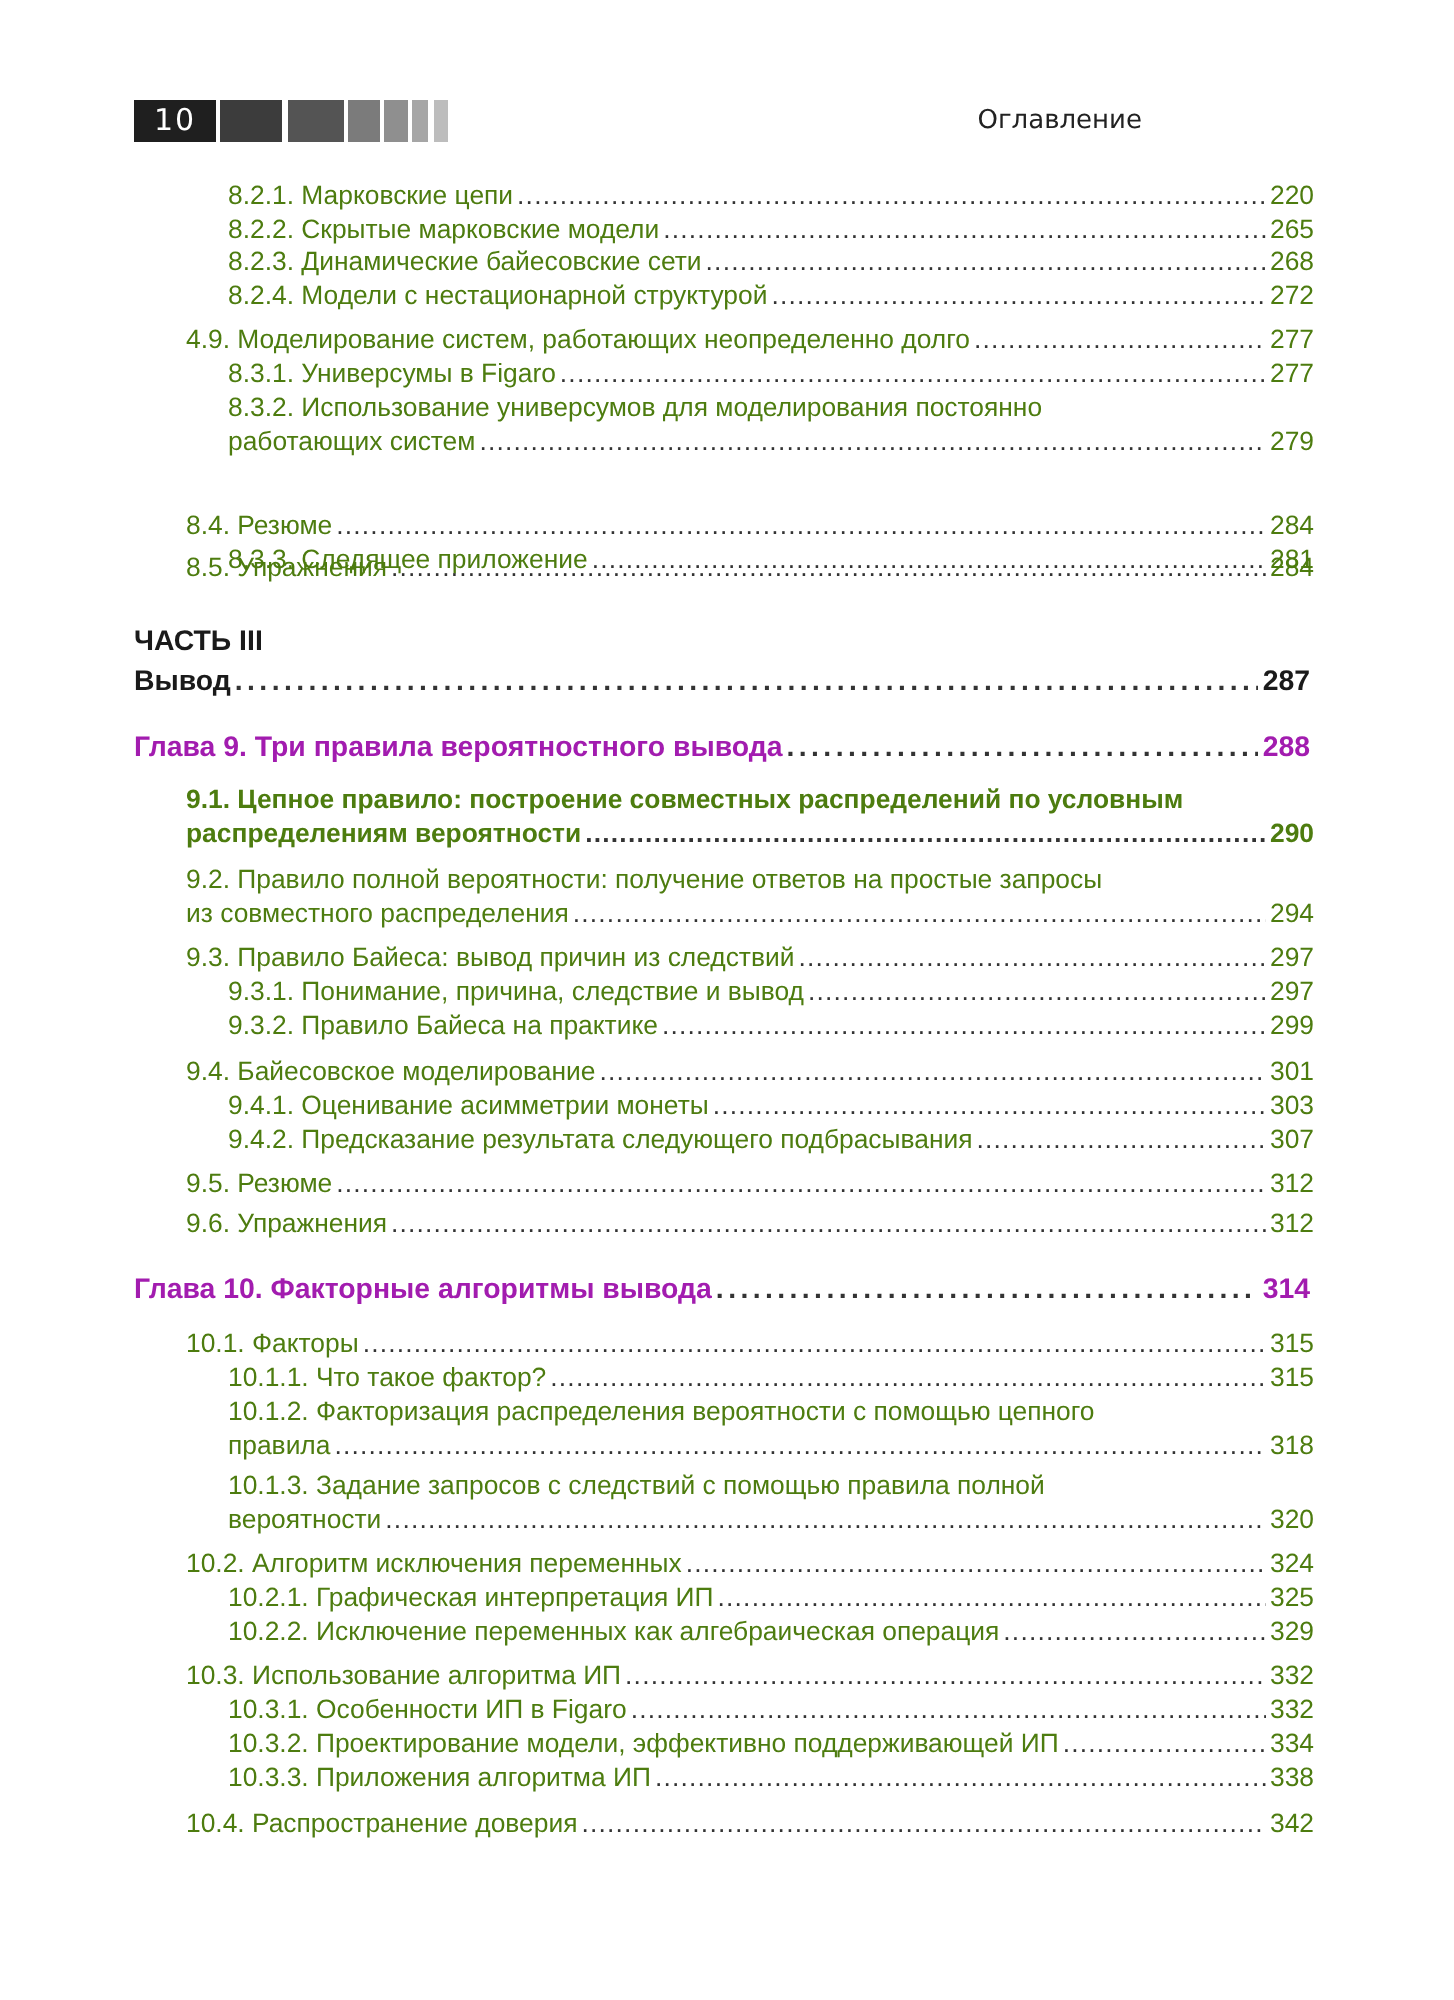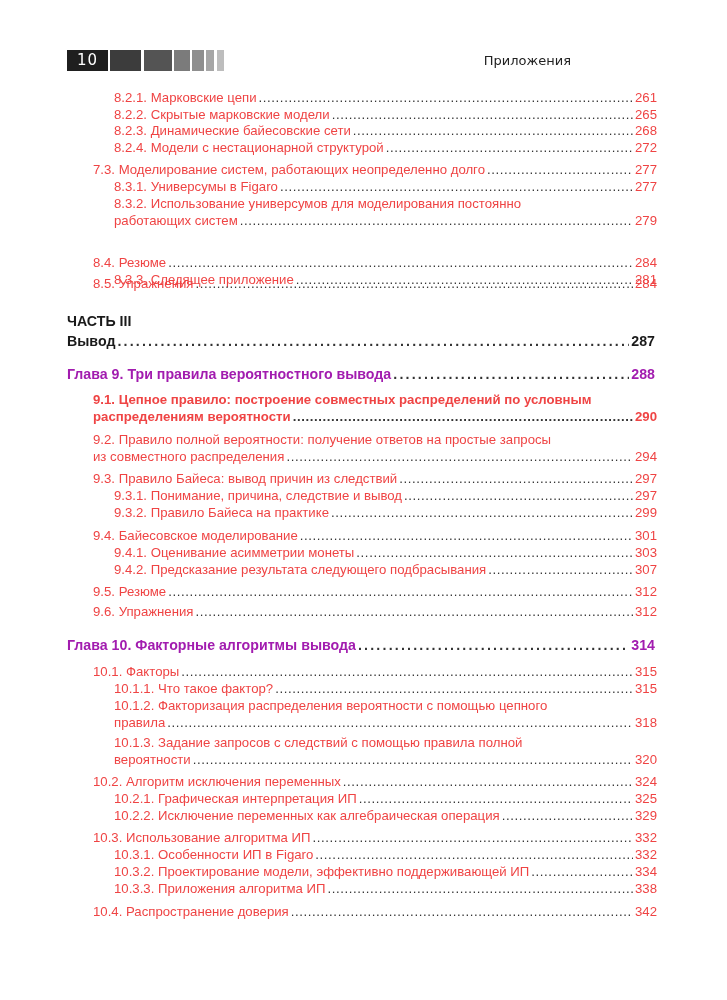--- a/index.html
+++ b/index.html
@@ -5,21 +5,21 @@
   html, body { margin: 0; padding: 0; background: #ffffff; }
   body { width: 727px; height: 1000px; position: relative; overflow: hidden;
          font-family: "Liberation Sans", sans-serif; color: #1d1d1d; }
   .header { position: absolute; left: 0; top: 0; width: 639px; height: 80px; }
   .hblock { position: absolute; top: 50px; height: 21px; }
   .hblock.num { background: #1f1f1f; color: #ffffff; font-family: "DejaVu Sans", sans-serif;
                 font-size: 15px; line-height: 21px; text-align: center; letter-spacing: 1px; }
   .running-title { position: absolute; top: 53px; right: 68px; font-family: "DejaVu Sans", sans-serif;
                    font-size: 13px; color: #222; }
   .toc { position: absolute; left: 0; top: 0; width: 727px; }
-  .entry { position: absolute; font-size: 13.2px; line-height: 17px; color: #ef4444; }
+  .entry { position: absolute; font-size: 13.2px; line-height: 17px; color: #4d7c0f; }
   .entry .row { display: flex; align-items: baseline; white-space: nowrap; }
   .entry .title { white-space: nowrap; }
   .entry .leader { flex: 1; overflow: hidden; margin: 0 2px; color: #333; letter-spacing: 0.6px; }
   .entry .leader::before { content: "................................................................................................................................................................................................................................................................................"; }
   .entry .page { text-align: right; }
   .entry .line1 { white-space: nowrap; }
   .lvl1 { left: 93px; right: 70px; }
   .lvl2 { left: 114px; right: 70px; }
   .part { left: 67px; right: 72px; font-weight: bold; font-size: 14.2px; color: #1a1a1a; }
   .chapter { left: 67px; right: 72px; font-weight: bold; font-size: 14.2px; color: #a21caf; }
@@ -31,30 +31,30 @@
 <div class="header">
   <div class="hblock num" style="left:67px;width:41px;">
     <span>10</span>
   </div>
   <div class="hblock" style="left:110px;width:31px;background:#3c3c3c;"></div>
   <div class="hblock" style="left:144px;width:28px;background:#545454;"></div>
   <div class="hblock" style="left:174px;width:16px;background:#7b7b7b;"></div>
   <div class="hblock" style="left:192px;width:12px;background:#8f8f8f;"></div>
   <div class="hblock" style="left:206px;width:8px;background:#a6a6a6;"></div>
   <div class="hblock" style="left:217px;width:7px;background:#bdbdbd;"></div>
-  <div class="running-title">Приложения</div>
+  <div class="running-title">Оглавление</div>
 </div>
 
 <div class="toc">
 
   <div class="entry lvl2" style="top:89px;">
     <div class="row">
         <span class="title">8.2.1. Марковские цепи</span>
         <span class="leader"></span>
-        <span class="page">261</span>
+        <span class="page">220</span>
       </div>
   </div>
   <div class="entry lvl2" style="top:106px;">
     <div class="row">
         <span class="title">8.2.2. Скрытые марковские модели</span>
         <span class="leader"></span>
         <span class="page">265</span>
       </div>
   </div>
   <div class="entry lvl2" style="top:122px;">
@@ -67,21 +67,21 @@
   <div class="entry lvl2" style="top:139px;">
     <div class="row">
         <span class="title">8.2.4. Модели с нестационарной структурой</span>
         <span class="leader"></span>
         <span class="page">272</span>
       </div>
   </div>
 
   <div class="entry lvl1" style="top:161px;">
     <div class="row">
-        <span class="title">7.3. Моделирование систем, работающих неопределенно долго</span>
+        <span class="title">4.9. Моделирование систем, работающих неопределенно долго</span>
         <span class="leader"></span>
         <span class="page">277</span>
       </div>
   </div>
   <div class="entry lvl2" style="top:178px;">
     <div class="row">
         <span class="title">8.3.1. Универсумы в Figaro</span>
         <span class="leader"></span>
         <span class="page">277</span>
       </div>

